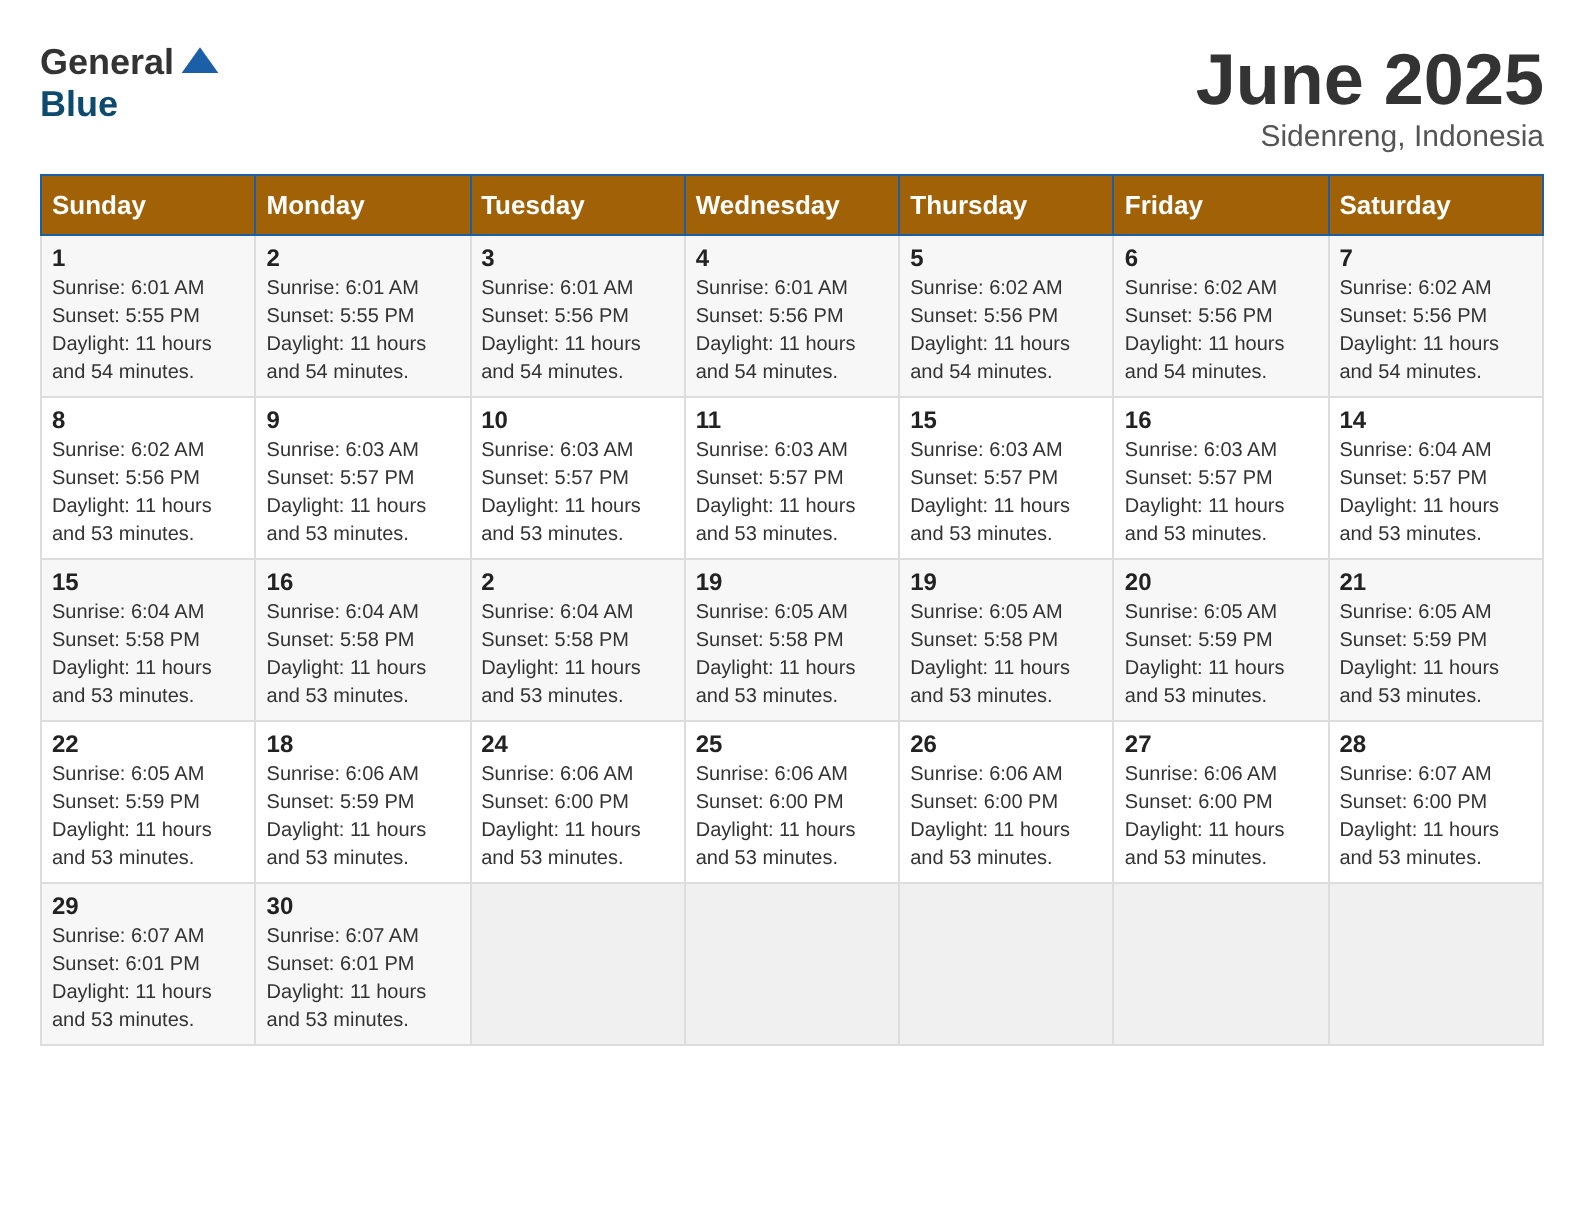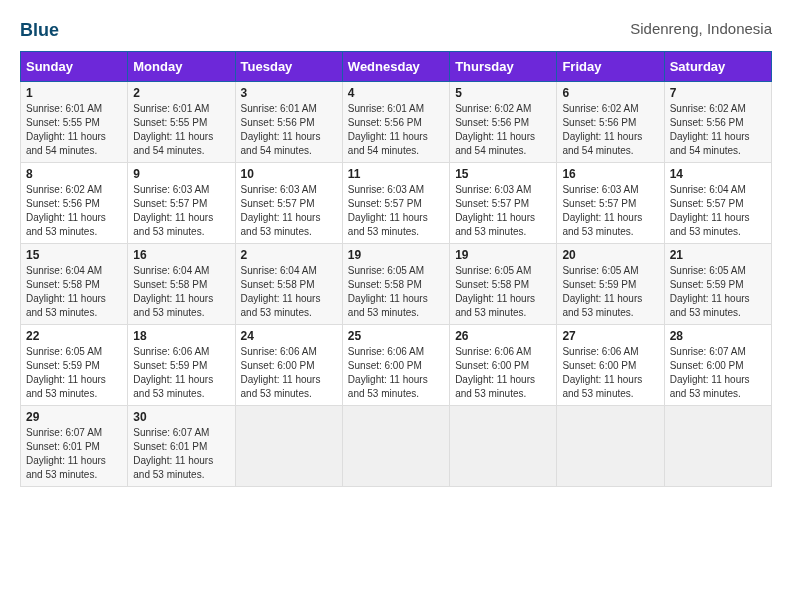--- a/index.html
+++ b/index.html
@@ -53,21 +53,21 @@
     .location {
       font-size: 15px;
       color: #555;
     }
     table {
       width: 100%;
       border-collapse: collapse;
       font-size: 10.5px;
     }
     thead tr {
-      background-color: #6d28d9;
+      background-color: #a16207;
       color: #fff;
       border-radius: 15px;
     }
     thead th {
       padding: 7px 5px;
       text-align: left;
       font-size: 13px;
       font-weight: bold;
       border: 1px solid #1a5fa8;
     }
@@ -101,23 +101,30 @@
     }
     .empty-cell {
       background: #f0f0f0 !important;
     }
   </style>
 </head>
 <body>
 
 <div class="header">
   <div class="logo">
+    <div class="logo-text">
+      <span class="logo-general">General</span>
+      <svg class="logo-icon" viewBox="0 0 24 24">
+        <polygon points="12,4 22,18 2,18" fill="#1a5fa8"></polygon>
+      </svg>
+    </div>
     <span class="logo-blue">Blue</span>
   </div>
   <div class="title-block">
+    <div class="month-title">June 2025</div>
     <div class="location">Sidenreng, Indonesia</div>
   </div>
 </div>
 
 <table>
   <thead>
     <tr>
     <th>Sunday</th>
         <th>Monday</th>
         <th>Tuesday</th>

